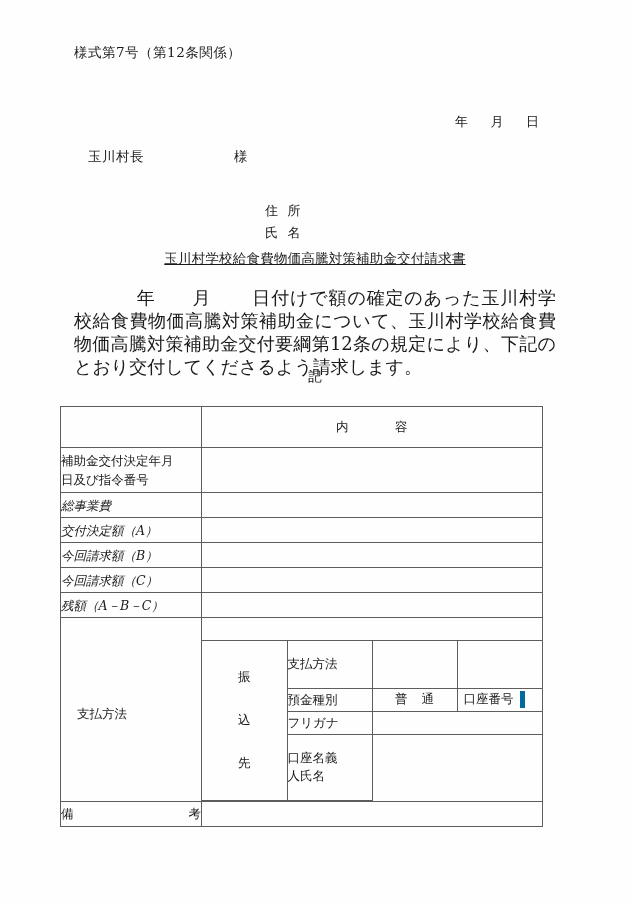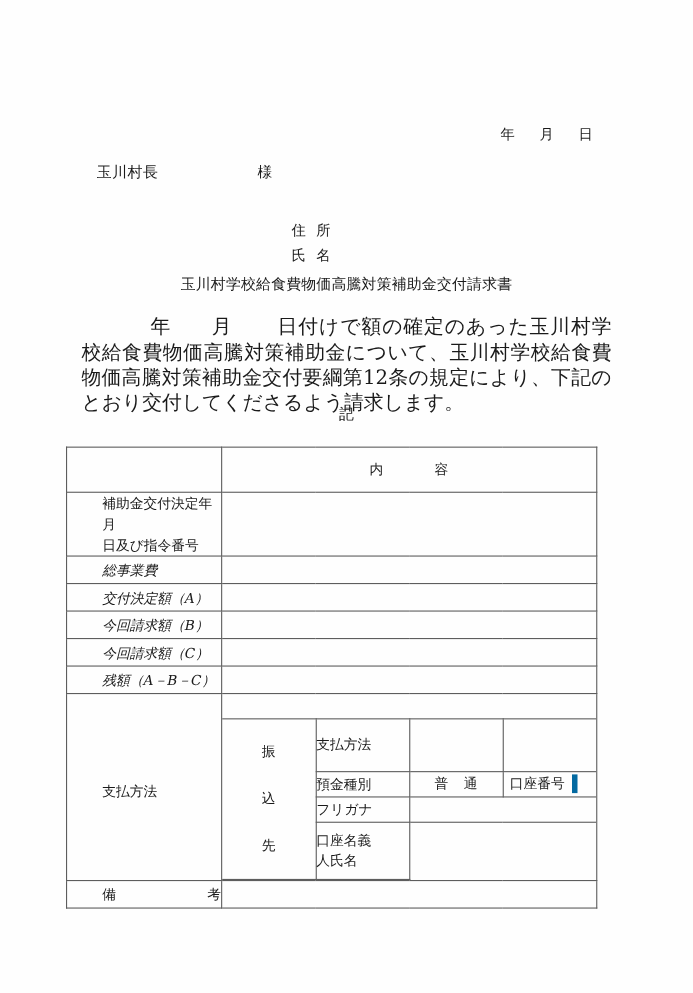--- a/index.html
+++ b/index.html
@@ -72,20 +72,21 @@
 
   
   #doc-title {
     left: 0;
     top: 250px;
     width: 630px;
     text-align: center;
     font-size: 13.5px;
     letter-spacing: 0.2px;
     white-space: nowrap;
+    text-decoration: underline;
   }
 
   
   #body-text {
     position: absolute;
     left: 74px;
     top: 286px;
     width: 482px;
     font-size: 18px;
     line-height: 23px;
@@ -119,21 +120,21 @@
     padding: 0;
     vertical-align: middle;
     background: #fefefe;
   }
   .lbl-cell {
     width: 140px;
     padding: 3px 7px;
     line-height: 19px;
   }
   .lbl-cell .spread,
-  .lbl-cell .spread-center { font-size: 12.5px; margin-left: 32px; }
+  .lbl-cell .spread-center { font-size: 12.5px; }
 
   .hdr-cell {
     height: 40px;
     text-align: center;
   }
   .hdr-cell .inner {
     display: inline-block;
     letter-spacing: 0.5px;
   }
   .hdr-cell .gap { display: inline-block; width: 46px; }
@@ -168,31 +169,32 @@
     border-collapse: collapse;
     table-layout: fixed;
   }
   .bank-table td {
     border: 1px solid #5d5d5d;
     padding: 0;
   }
   .kinyu-row { height: 48px; }
   .type-row { height: 23px; }
   .furi-row { height: 23px; }
-  .meigi-row { height: 52px; }
+  .meigi-row { height: 66px; }
   .center-cell { text-align: center; }
   .center-cell .gap { display: inline-block; width: 14px; }
   .acct-lbl { width: 62px; padding: 2px 5px; text-align: center; }
   .remarks-row { height: 25px; }
 </style>
 </head>
 <body>
 
 <div class="page">
 
+  <div class="abs" id="form-number">様式第7号（第12条関係）</div>
 
   <div class="abs" id="date-line">
     <span>年</span><span>月</span><span>日</span>
   </div>
 
   <div class="abs" id="addressee">
     <span class="title">玉川村長</span><span class="honorific">様</span>
   </div>
 
   <div class="abs" id="sender-block">

